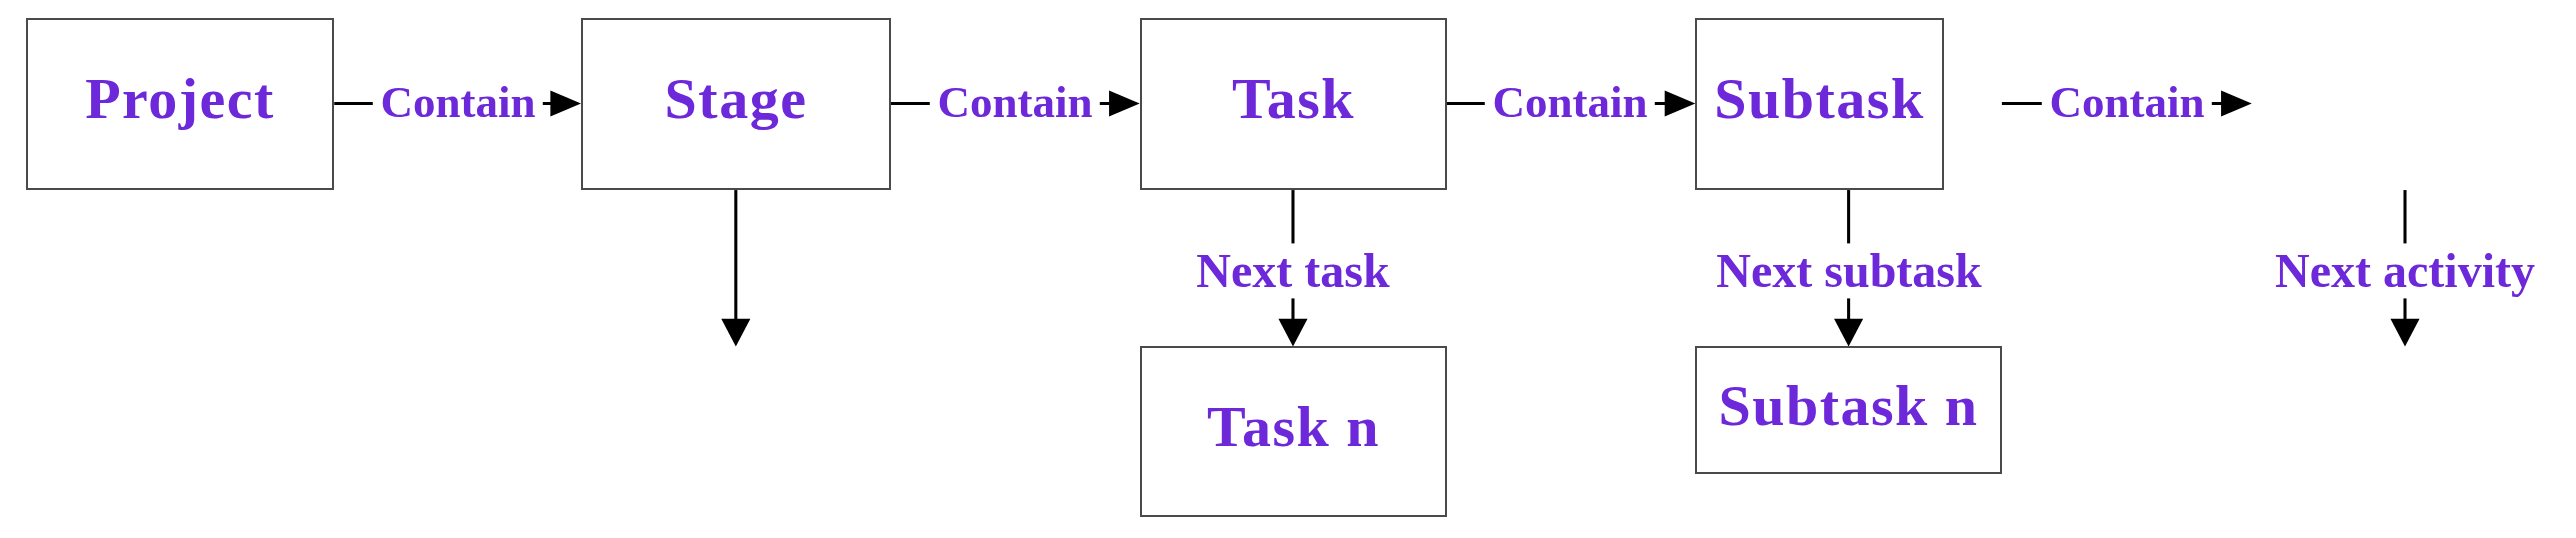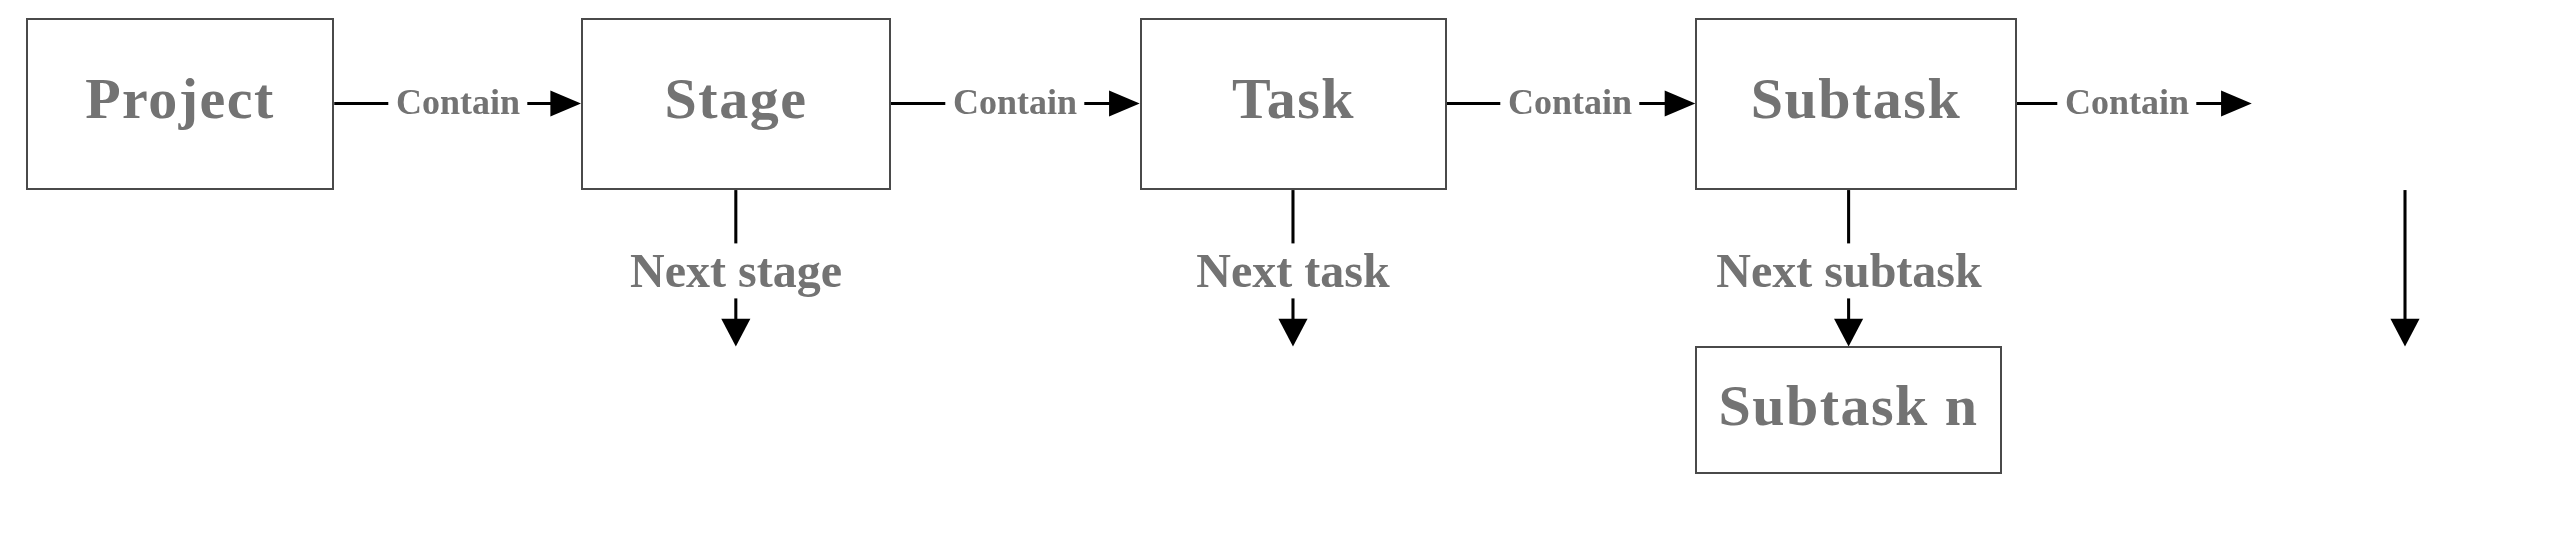--- a/index.html
+++ b/index.html
@@ -7,21 +7,21 @@
     padding: 0;
     background: #ffffff;
   }
   #canvas {
     position: relative;
     width: 2576px;
     height: 538px;
     background: #ffffff;
     overflow: hidden;
     font-family: "Liberation Serif", "DejaVu Serif", serif;
-    color: #737373;
+    color: #6d28d9;
   }
   #connector-layer {
     position: absolute;
     left: 0;
     top: 0;
     z-index: 1;
   }
   #connector-layer line {
     stroke: #000000;
     stroke-width: 4;
@@ -50,21 +50,21 @@
   .edge-label {
     position: absolute;
     transform: translate(-50%, -50%);
     background: #ffffff;
     font-weight: 700;
     white-space: nowrap;
     z-index: 3;
     line-height: 1.15;
   }
   .edge-label.contain {
-    font-size: 36px;
+    font-size: 45px;
     padding: 0 7.7px;
   }
   .edge-label.next {
     font-size: 48px;
     padding: 0 10.7px;
   }
 </style>
 </head>
 <body>
 
@@ -102,35 +102,38 @@
   </div>
 
   <div class="box" style="left:581px; top:17.6px; width:310px; height:172px">
     <span class="box-label">Stage</span>
   </div>
 
   <div class="box" style="left:1140px; top:17.6px; width:307px; height:172px">
     <span class="box-label">Task</span>
   </div>
 
-  <div class="box" style="left:1695px; top:17.6px; width:322px; height:172px">
+  <div class="box" style="left:1695px; top:17.6px; width:249px; height:172px">
     <span class="box-label">Subtask</span>
   </div>
 
 
 
+  <div class="box" style="left:1140px; top:346px; width:307px; height:171px">
+    <span class="box-label">Task n</span>
+  </div>
 
   <div class="box" style="left:1695px; top:346px; width:307px; height:128px">
     <span class="box-label">Subtask n</span>
   </div>
 
 
   <div class="edge-label contain" style="left:458px; top:103px">Contain</div>
   <div class="edge-label contain" style="left:1015px; top:103px">Contain</div>
   <div class="edge-label contain" style="left:1570px; top:103px">Contain</div>
   <div class="edge-label contain" style="left:2127px; top:103px">Contain</div>
 
-  <div class="edge-label next" style="left:736px; top:271px">Next stage</div>
   <div class="edge-label next" style="left:1293px; top:271px">Next task</div>
   <div class="edge-label next" style="left:1849px; top:271px">Next subtask</div>
+  <div class="edge-label next" style="left:2405px; top:271px">Next activity</div>
 
 </div>
 
 
 </body></html>

